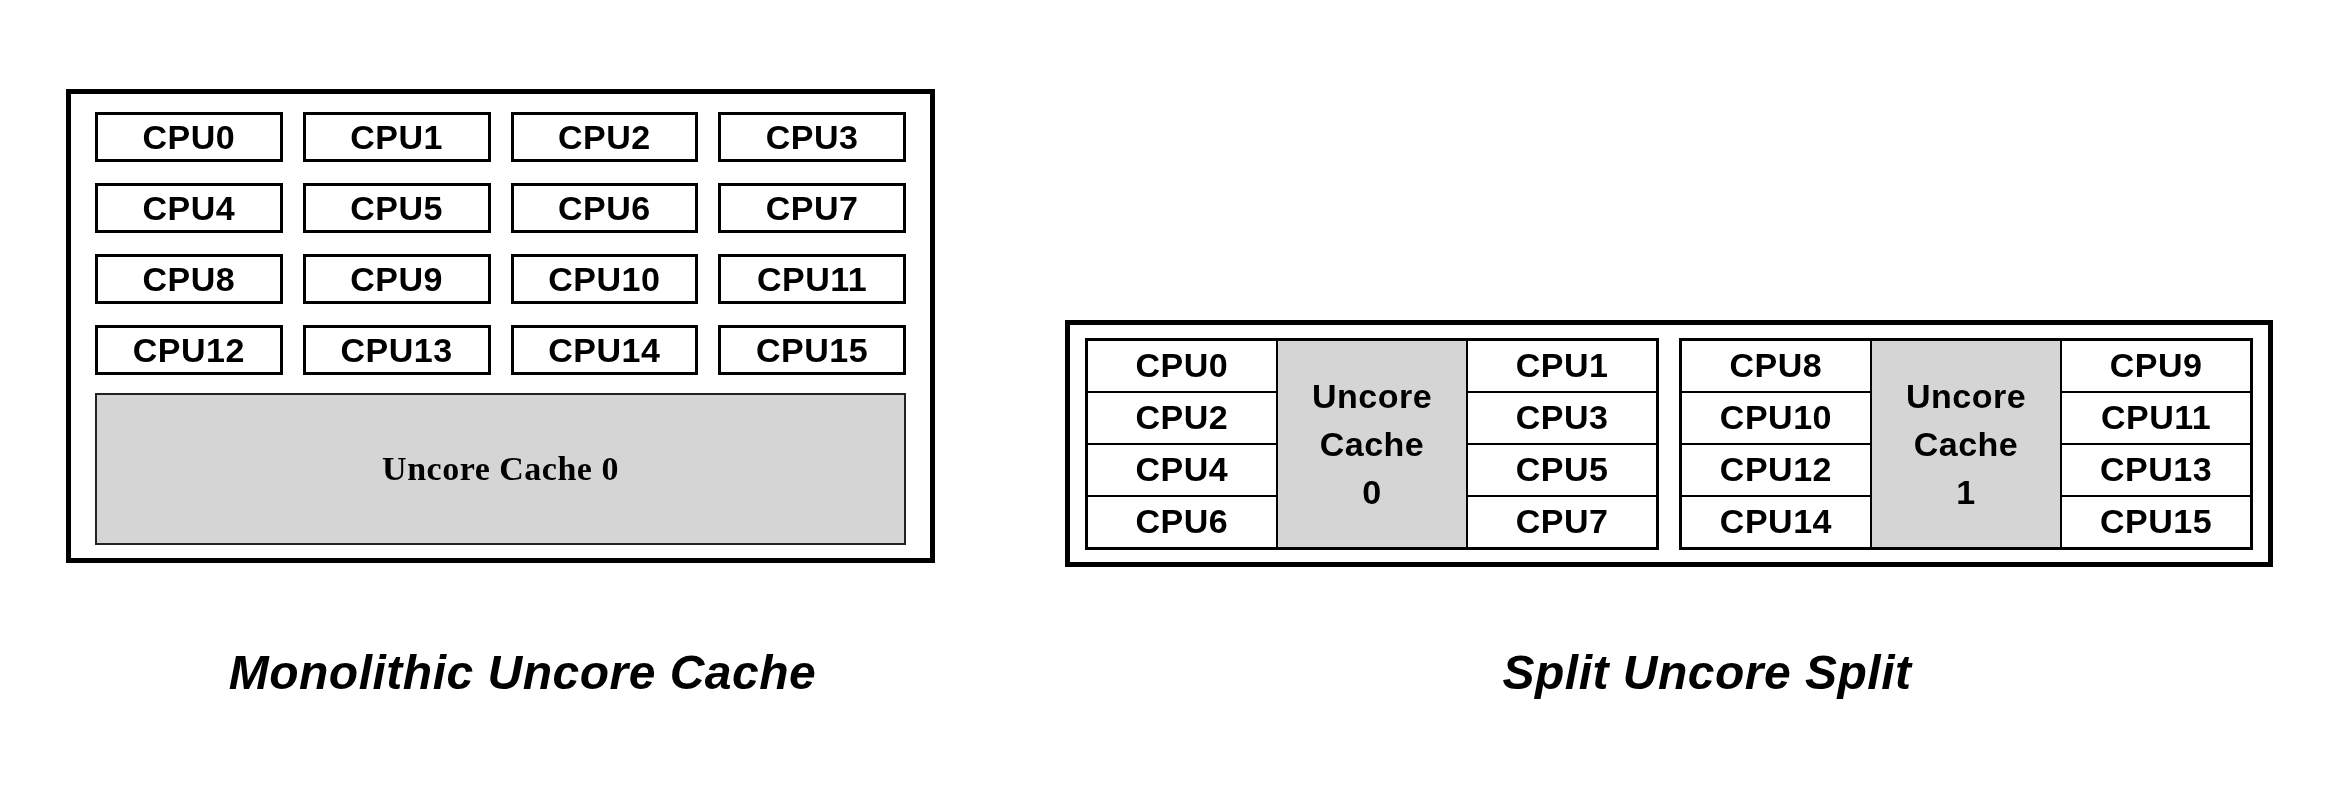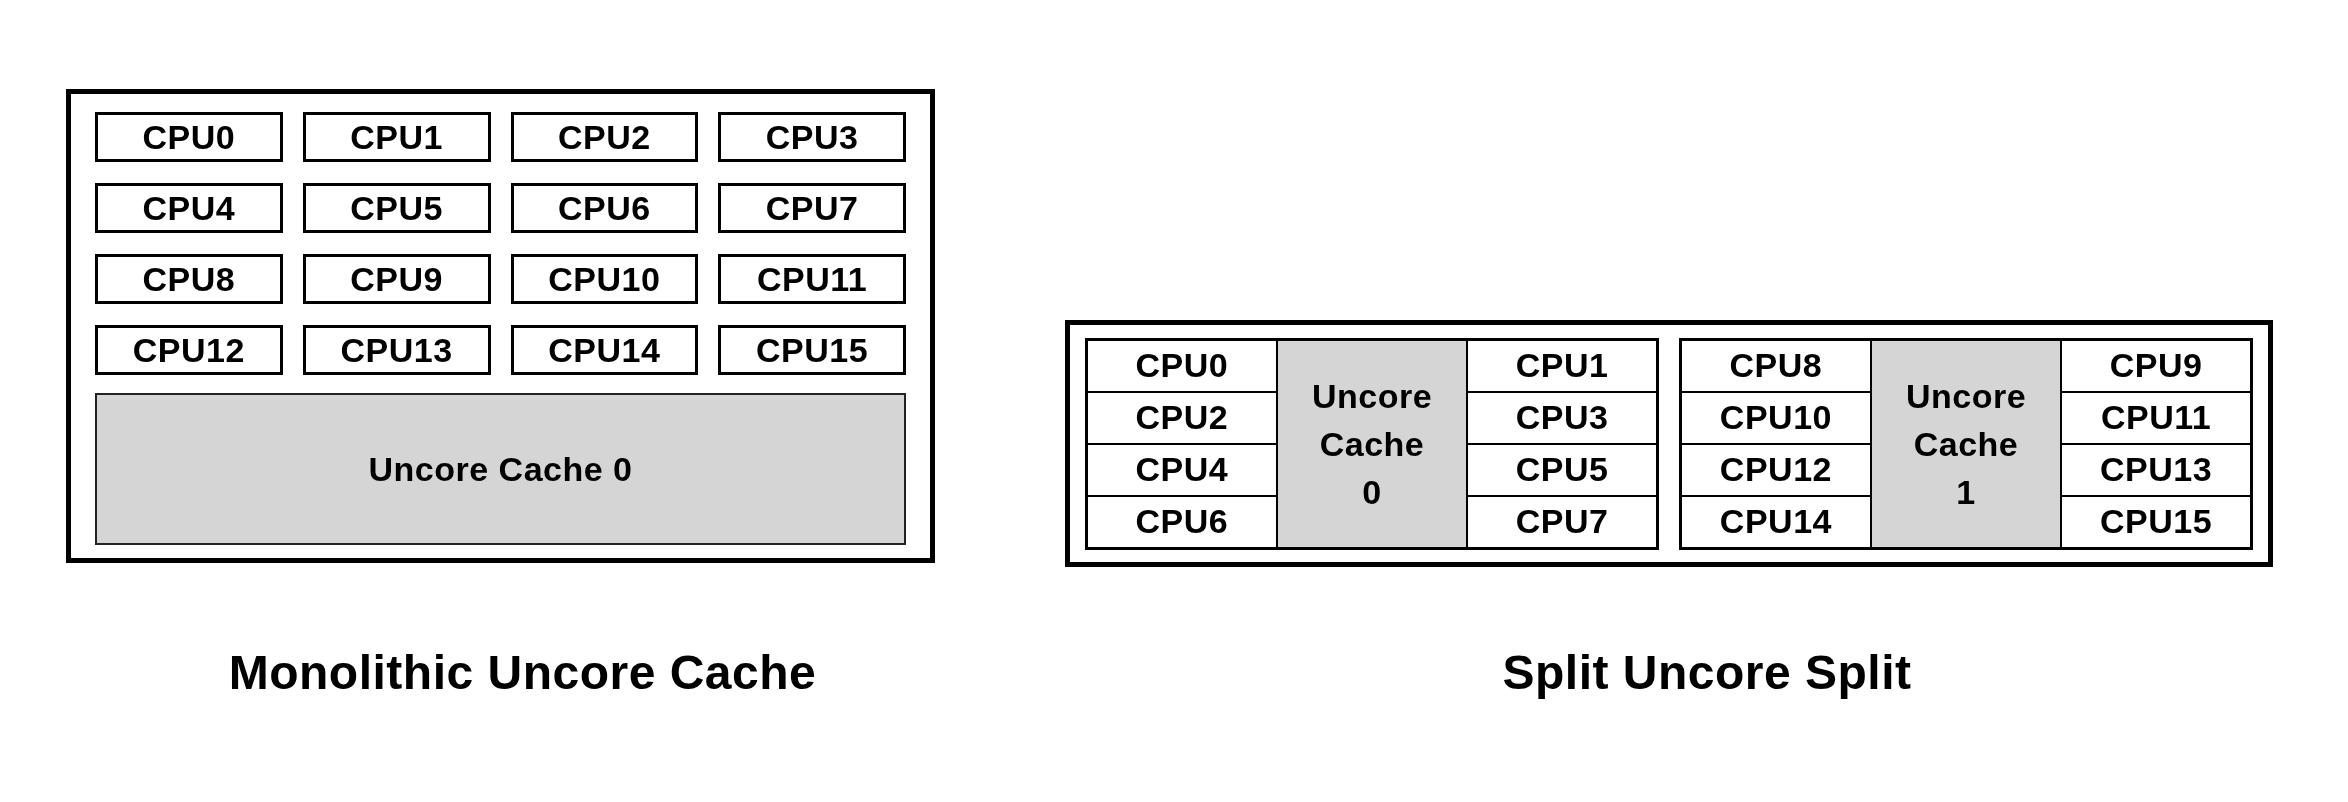--- a/index.html
+++ b/index.html
@@ -52,20 +52,21 @@
     margin-top: 18px;
     flex: 1;
     box-sizing: border-box;
     border: 2px solid #222222;
     background: #d5d5d5;
     display: flex;
     align-items: center;
     justify-content: center;
     font-size: 34px;
     letter-spacing: 0.5px;
+    font-family: Liberation Serif, serif;
   }
 
   
   .panel-split {
     position: absolute;
     left: 1065px;
     top: 320px;
     width: 1208px;
     height: 247px;
     border: 5px solid #000000;
@@ -107,20 +108,21 @@
 
   
   .caption {
     position: absolute;
     top: 645px;
     text-align: center;
     font-size: 48px;
     font-weight: bold;
     letter-spacing: 0.5px;
     white-space: nowrap;
+    font-style: italic;
   }
   .caption-mono {
     left: 66px;
     width: 869px;
     transform: translateX(22px);
   }
   .caption-split {
     left: 1065px;
     width: 1208px;
     transform: translateX(38px);

